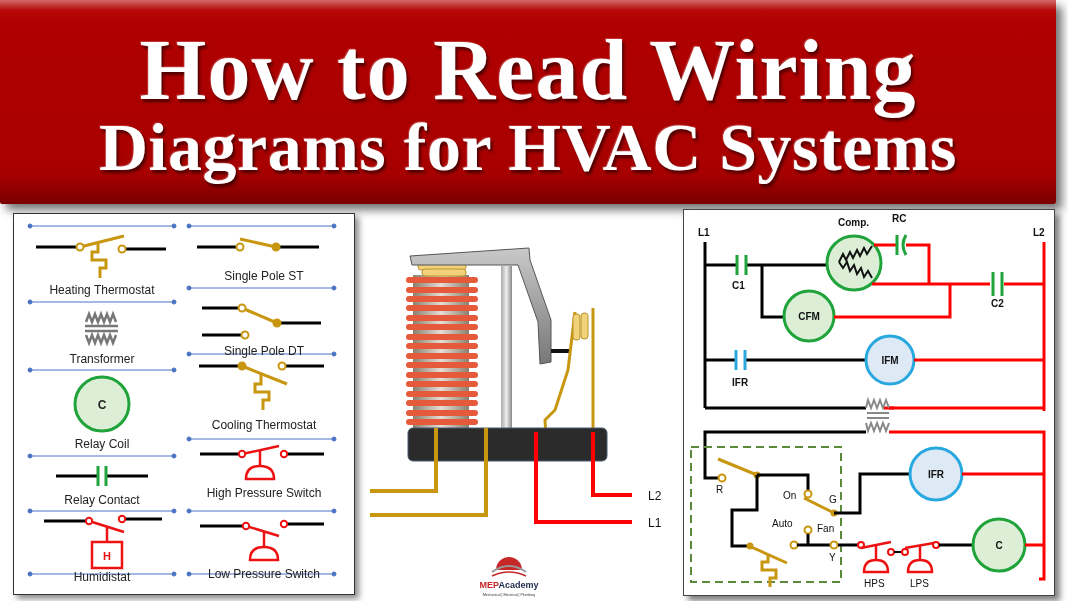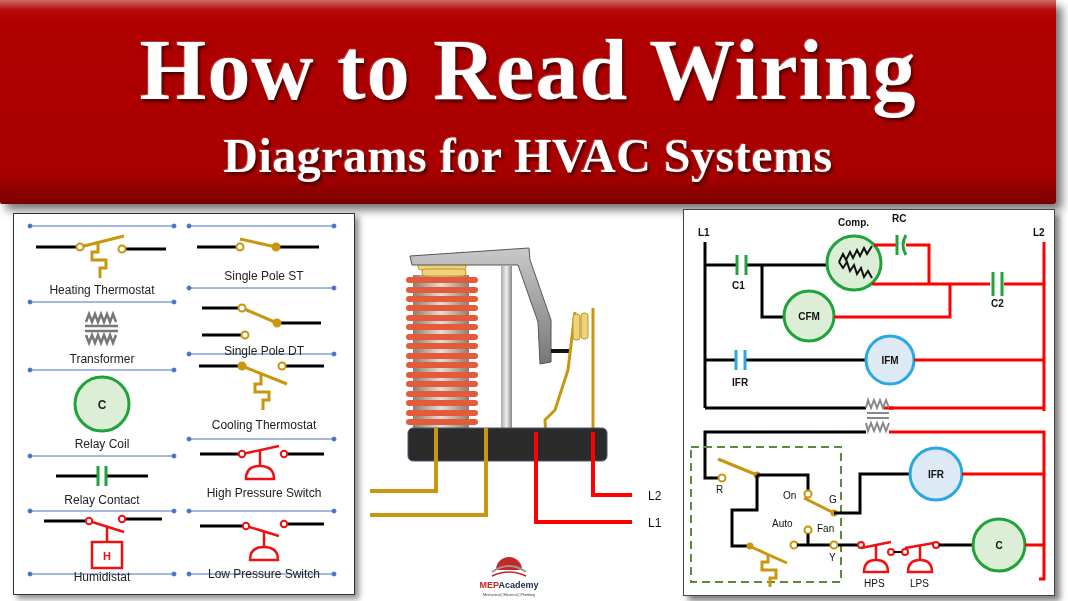--- a/index.html
+++ b/index.html
@@ -5,21 +5,21 @@
   html, body { margin:0; padding:0; }
   body { width:1068px; height:601px; overflow:hidden; background:#ffffff; position:relative; font-family:"Liberation Sans", sans-serif; }
   .banner { position:absolute; left:0; top:0; width:1056px; height:204px;
     background:linear-gradient(#c31212 0%, #b00000 10%, #a80000 85%, #7a0000 100%);
     box-shadow: 6px 6px 10px rgba(0,0,0,0.55); border-radius:2px; }
   .banner-top { position:absolute; left:0; top:0; width:1056px; height:10px; background:linear-gradient(#d36a6a,#b50c0c); }
   .title-line { position:absolute; left:0; width:1056px; text-align:center; color:#ffffff;
     font-family:"Liberation Serif", serif; font-weight:bold;
     text-shadow: 2px 3px 3px rgba(0,0,0,0.55), -1px -1px 0 rgba(255,255,255,0.2); }
   .t1 { top:20px; font-size:86px; letter-spacing:1px; }
-  .t2 { top:128px; font-size:48px; letter-spacing:0.5px; }
+  .t2 { top:108px; font-size:68px; letter-spacing:0.5px; }
   .legend-box { position:absolute; left:13px; top:213px; width:340px; height:380px; background:#fff;
     border:1px solid #333; box-shadow:4px 4px 6px rgba(0,0,0,0.45); }
   .circuit-box { position:absolute; left:683px; top:209px; width:370px; height:385px; background:#fff;
     border:1px solid #444; box-shadow:5px 5px 6px rgba(0,0,0,0.5); }
   svg text { font-family:"Liberation Sans", sans-serif; }
 </style>
 </head>
 <body>
 
 <div class="banner">

